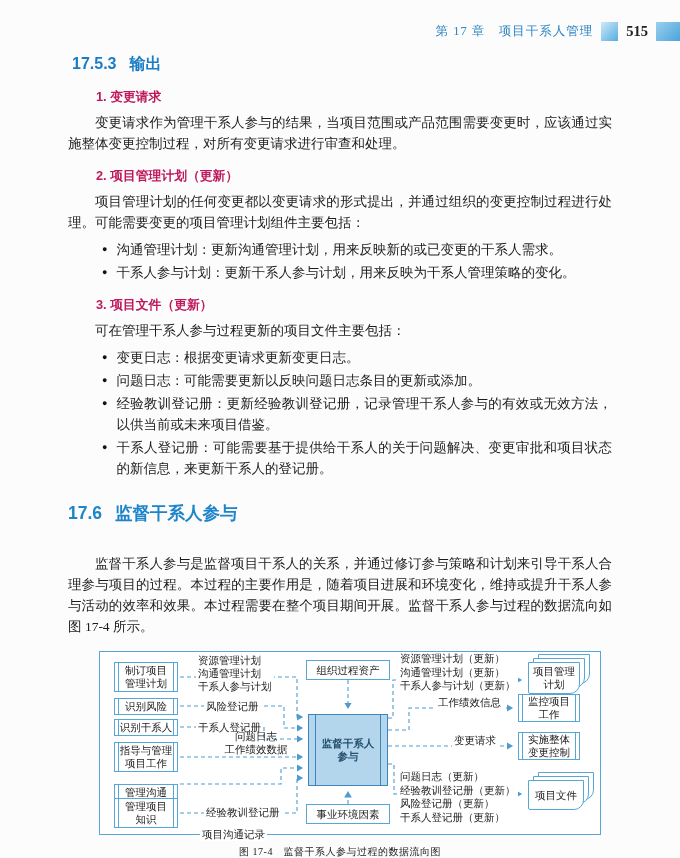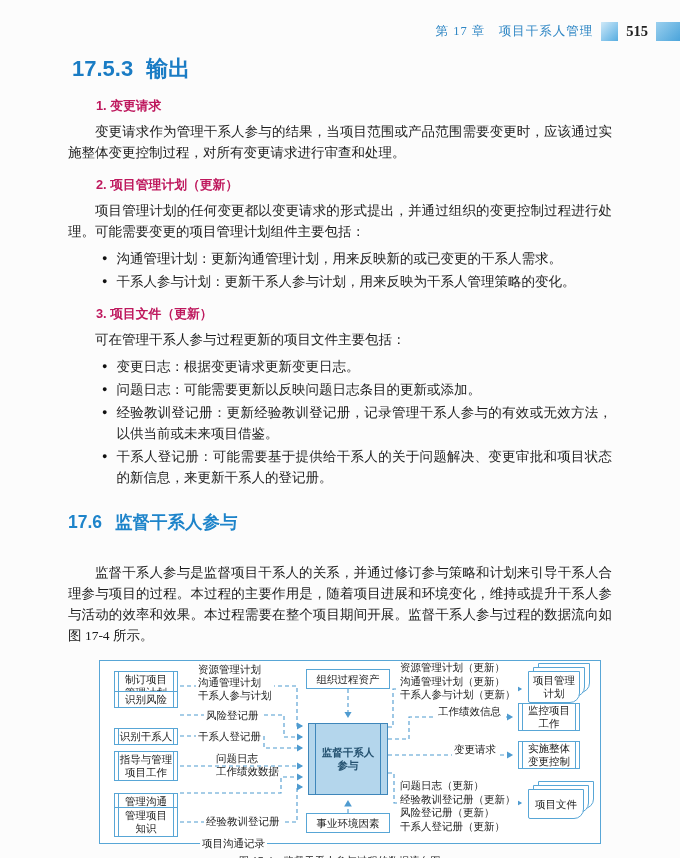--- a/index.html
+++ b/index.html
@@ -18,21 +18,21 @@
     width:17px; height:19px;
     background:linear-gradient(135deg,#cfe9f8 0%,#8cc8ec 55%,#57ade0 100%);
   }
   .accent-sq.edge { width:24px; background:linear-gradient(135deg,#9bd0ef,#4ba4da); }
   .page-number { font-size:14.5px; color:#222; font-weight:bold; }
   
   .content { position:absolute; left:68px; top:50px; width:544px; }
   .h-section {
     display:flex; gap:13px; align-items:baseline;
     font-family:"Liberation Sans", sans-serif; font-weight:bold;
-    color:#1a7cc4; font-size:22px; margin:4px 0 12px 4px;
+    color:#1a7cc4; font-size:16px; margin:4px 0 12px 4px;
   }
   .h-section.big { font-size:17.5px; color:#1e84ca; margin:22px 0 28px 0; }
   .h-sub {
     font-family:"Liberation Sans", sans-serif; font-weight:bold;
     color:#be185d; font-size:12.8px; margin:14px 0 6px 28px;
   }
   p.body {
     font-size:13.5px; line-height:21px; text-align:justify;
     text-indent:2em; margin:6px 0;
   }
@@ -176,34 +176,34 @@
           <path d="M248,152 V140" marker-end="url(#arw)"></path>
           <path d="M288,66 H293 V28 H421" marker-end="url(#arw)"></path>
           <path d="M288,78 H309 V56 H412" marker-end="url(#arw)"></path>
           <path d="M288,94 H412" marker-end="url(#arw)"></path>
           <path d="M288,112 H294 V142 H421" marker-end="url(#arw)"></path>
         </g>
       </svg>
 
       <div class="pbox" style="left:14px; top:10px; width:64px; height:30px;">制订项目
 管理计划</div>
-      <div class="pbox" style="left:14px; top:30px; width:64px; height:17px;">识别风险</div>
+      <div class="pbox" style="left:14px; top:46px; width:64px; height:17px;">识别风险</div>
       <div class="pbox" style="left:14px; top:67px; width:64px; height:17px;">识别干系人</div>
       <div class="pbox" style="left:14px; top:90px; width:64px; height:30px;">指导与管理
 项目工作</div>
       <div class="pbox" style="left:14px; top:132px; width:64px; height:17px;">管理沟通</div>
       <div class="pbox" style="left:14px; top:146px; width:64px; height:30px;">管理项目
 知识</div>
 
       <div class="flow-label" style="left:96px; top:2px;">资源管理计划
 沟通管理计划
 干系人参与计划</div>
       <div class="flow-label" style="left:104px; top:48px;">风险登记册</div>
       <div class="flow-label" style="left:96px; top:69px;">干系人登记册</div>
-      <div class="flow-label" style="left:114px; top:91px; width:80px; text-align:left; background:transparent;">问题日志
+      <div class="flow-label" style="left:114px; top:78px; width:80px; text-align:center; background:transparent;">问题日志
 工作绩效数据</div>
       <div class="flow-label" style="left:100px; top:128px;margin-top:48px;">项目沟通记录</div>
       <div class="flow-label" style="left:104px; top:154px;">经验教训登记册</div>
 
       <div class="plain-box" style="left:206px; top:8px; width:84px; height:20px;">组织过程资产</div>
       <div class="central" style="left:208px; top:62px; width:80px; height:72px;">监督干系人
 参与</div>
       <div class="plain-box" style="left:206px; top:152px; width:84px; height:20px;">事业环境因素</div>
 
       <div class="flow-label" style="left:298px; top:0px; line-height:13.5px;">资源管理计划（更新）

